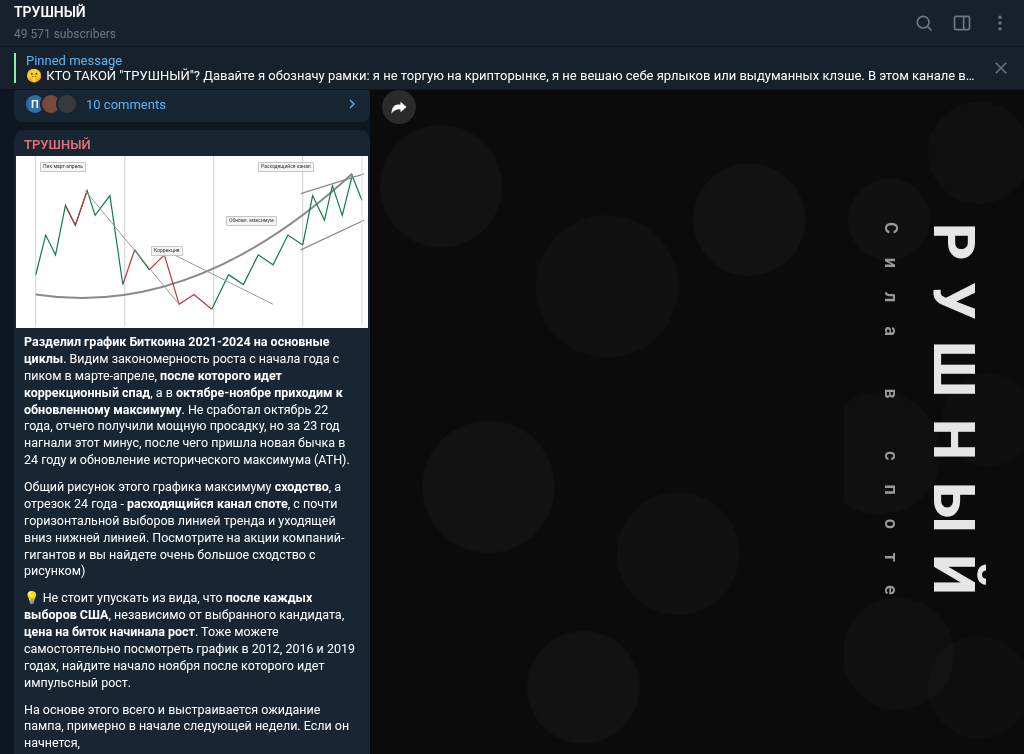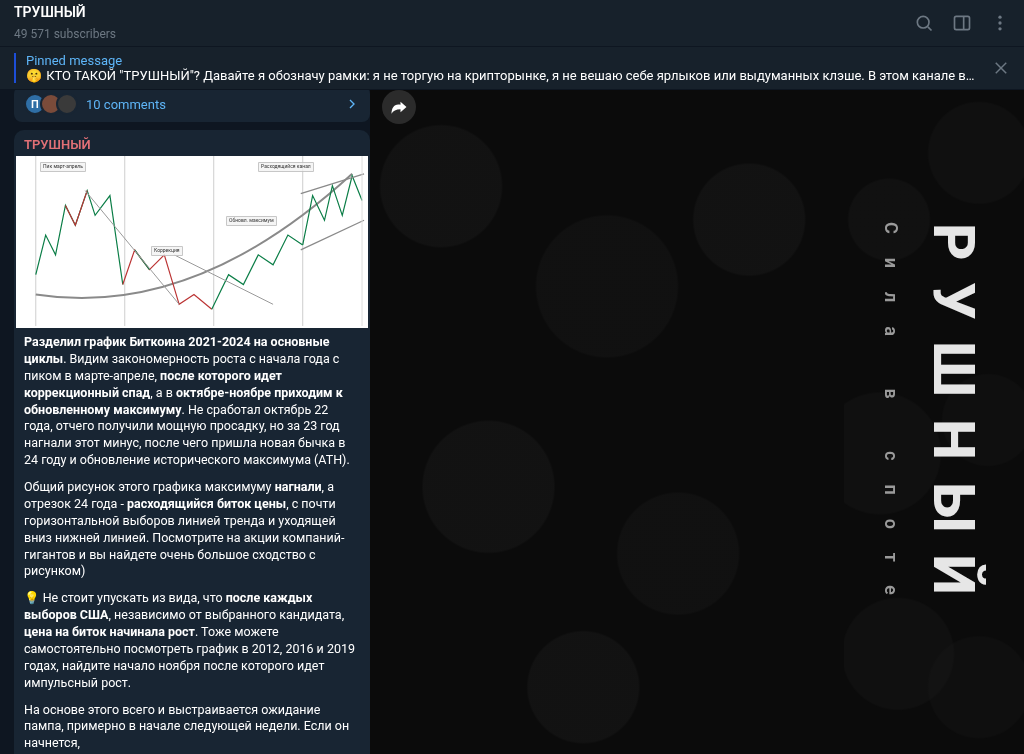--- a/index.html
+++ b/index.html
@@ -31,21 +31,21 @@
 
   
   .pinned {
     background: #17212b;
     border-bottom: 1px solid #0e1621;
     padding: 6px 44px 6px 14px;
     position: relative;
     z-index: 5;
   }
   .pinned-inner {
-    border-left: 2px solid #1d4ed8;
+    border-left: 2px solid #86efac;
     padding-left: 10px;
   }
   .pinned-title { font-size: 13px; color: #5eb5f7; }
   .pinned-body { font-size: 13px; color: #fff; white-space: nowrap; overflow: hidden; text-overflow: ellipsis; display: flex; align-items: center; gap: 4px; }
   .pinned-body .emoji { flex: 0 0 auto; }
   .pinned-body .txt { overflow: hidden; text-overflow: ellipsis; }
   .pinned-close { position: absolute; right: 14px; top: 50%; transform: translateY(-50%); color: #6d7883; width: 18px; height: 18px; cursor: pointer; }
   .pinned-close svg { width: 100%; height: 100%; }
 
   
@@ -287,21 +287,21 @@
         <div class="annot" style="top:60px; left:210px;">Обновл. максимум</div>
       </div>
 
       <div class="msg-body">
 
         <p>
           <b>Разделил график Биткоина 2021-2024 на основные циклы</b><span>. Видим закономерность роста с начала года с пиком в марте-апреле, </span><b>после которого идет коррекционный спад</b><span>, а в </span><b>октябре-ноябре приходим к обновленному максимуму</b><span>. Не сработал октябрь 22 года, отчего получили мощную просадку, но за 23 год нагнали этот минус, после чего пришла новая бычка в 24 году и обновление исторического максимума (ATH).</span>
         </p>
 
         <p>
-          <span>Общий рисунок этого графика максимуму </span><b>нагнали</b><span>, а отрезок 24 года - </span><b>расходящийся биток цены</b><span>, с почти горизонтальной выборов линией тренда и уходящей вниз нижней линией. Посмотрите на акции компаний-гигантов и вы найдете очень большое сходство с рисунком)</span>
+          <span>Общий рисунок этого графика максимуму </span><b>сходство</b><span>, а отрезок 24 года - </span><b>расходящийся канал споте</b><span>, с почти горизонтальной выборов линией тренда и уходящей вниз нижней линией. Посмотрите на акции компаний-гигантов и вы найдете очень большое сходство с рисунком)</span>
         </p>
 
         <p>
           <span>💡 Не стоит упускать из вида, что </span><b>после каждых выборов США</b><span>, независимо от выбранного кандидата, </span><b>цена на биток начинала рост</b><span>. Тоже можете самостоятельно посмотреть график в 2012, 2016 и 2019 годах, найдите начало ноября после которого идет импульсный рост.</span>
         </p>
 
         <p>
           <span>На основе этого всего и выстраивается ожидание пампа, примерно в начале следующей недели. Если он начнется, </span>
         </p>
       </div>

